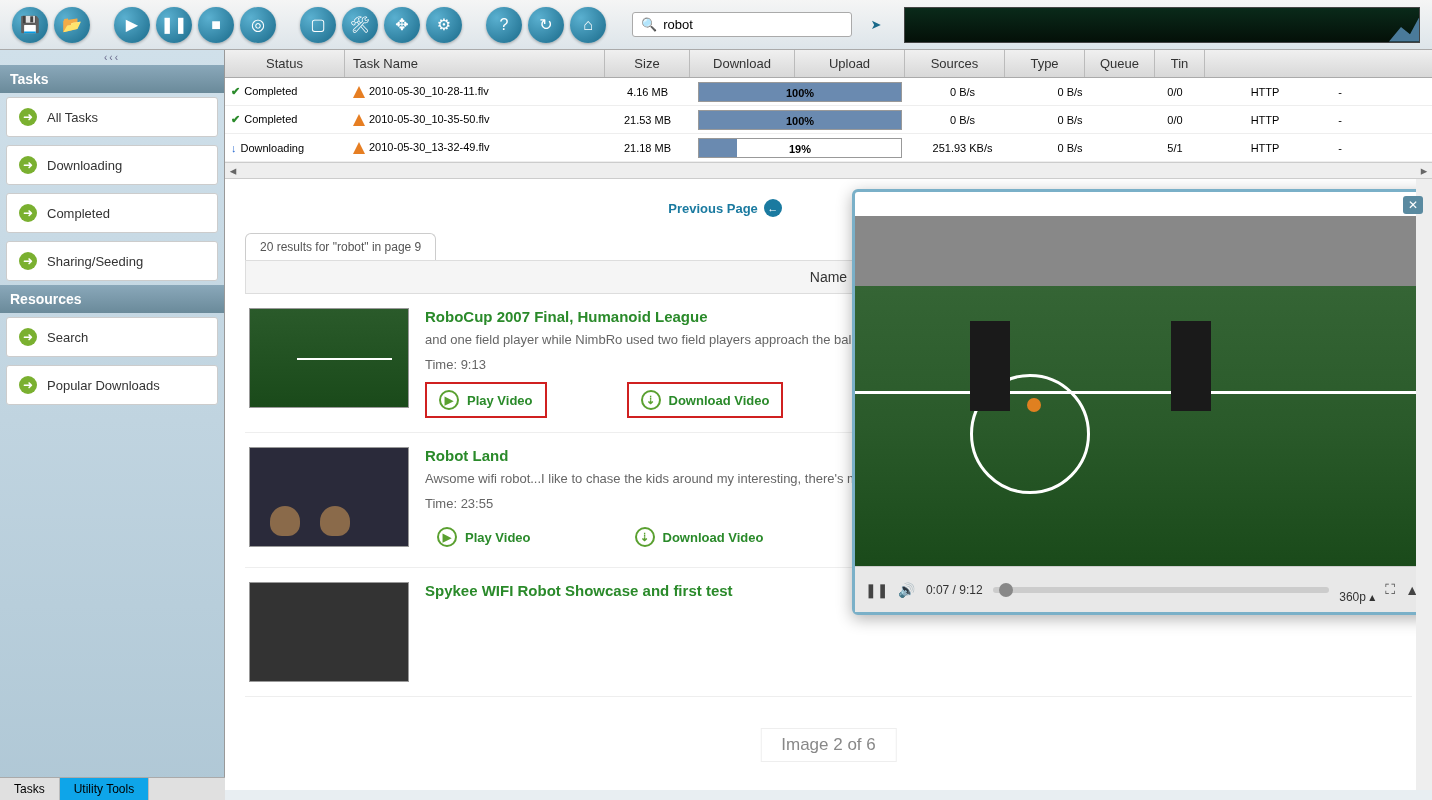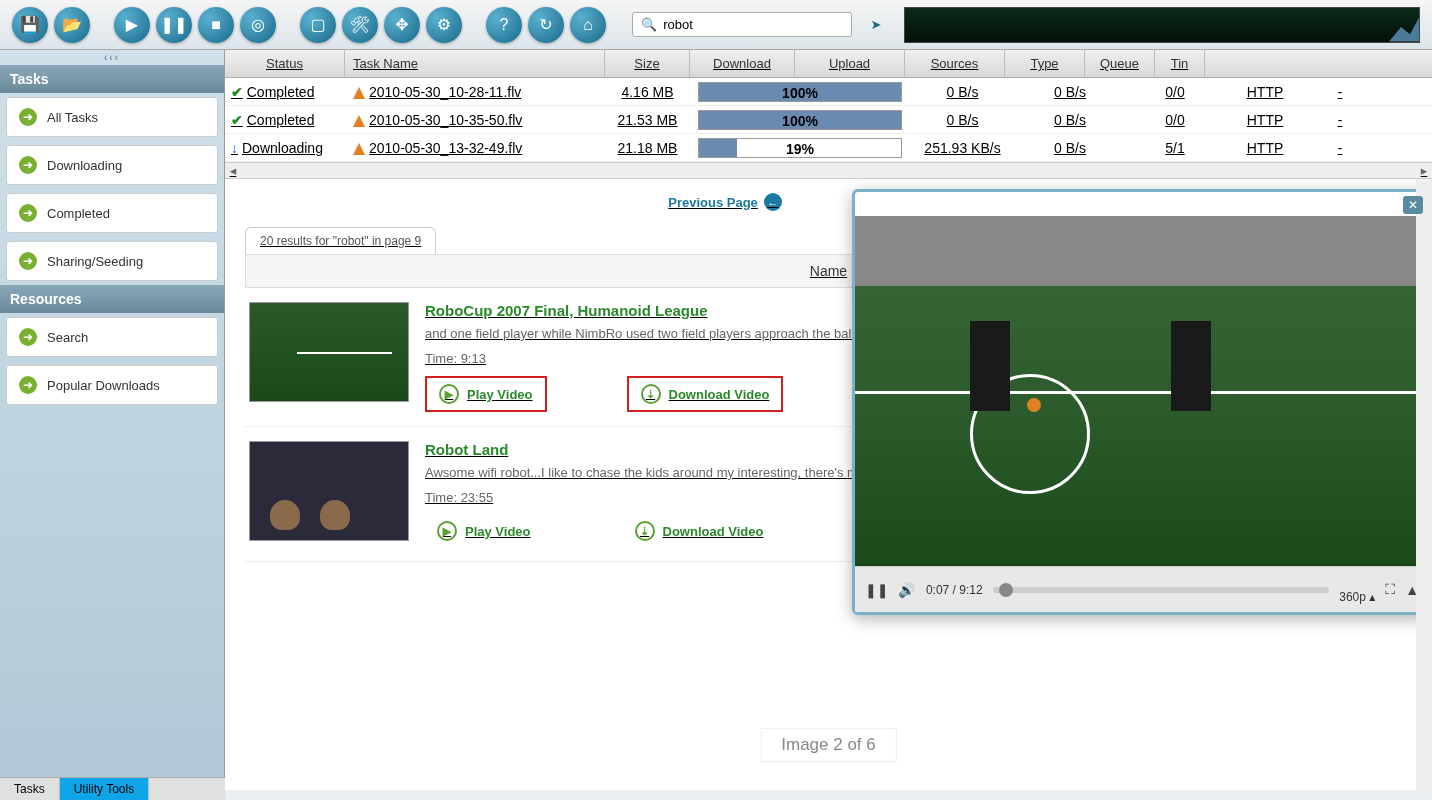--- a/index.html
+++ b/index.html
@@ -14,40 +14,40 @@
 .graph { flex: 1; height: 36px; background: linear-gradient(#0a2a1a,#041008); margin-left: 10px; border: 1px solid #444; position: relative; }
 .graph::after { content:""; position:absolute; right:0; bottom:0; width:30px; height:24px; background:#4a7a9a; clip-path: polygon(0 100%, 40% 40%, 70% 70%, 100% 0, 100% 100%); }
 
 .main { display: flex; height: 740px; }
 .sidebar { width: 225px; background: linear-gradient(#d0e0ea,#b0c8d6); border-right: 1px solid #999; display: flex; flex-direction: column; }
 .collapse-btn { text-align: center; color: #668; font-size: 10px; padding: 2px; cursor: pointer; letter-spacing: 2px; }
 .panel-head { background: linear-gradient(#8aa8ba,#6a8a9a); color: #fff; padding: 6px 10px; font-weight: bold; font-size: 14px; }
 .side-item { background: #fff; border: 1px solid #ccc; border-radius: 3px; margin: 4px 6px; padding: 10px 12px; display: flex; align-items: center; gap: 10px; cursor: pointer; color: #333; }
 .side-icon { width: 18px; height: 18px; border-radius: 50%; background: #7ab030; display: flex; align-items: center; justify-content: center; color: #fff; font-size: 12px; }
 
-.content { flex: 1; display: flex; flex-direction: column; background: #fff; position: relative; text-decoration: underline; }
+.content { flex: 1; display: flex; flex-direction: column; background: #fff; position: relative; }
 
 .table-wrap { border-bottom: 1px solid #ccc; }
 .table-head { display: flex; background: linear-gradient(#f0f0f0,#d8d8d8); border-bottom: 1px solid #aaa; }
 .th { padding: 6px 4px; border-right: 1px solid #bbb; text-align: center; font-size: 13px; color: #333; }
-.table-row { display: flex; align-items: center; border-bottom: 1px solid #eee; height: 28px; font-size: 14px; }
+.table-row { display: flex; align-items: center; border-bottom: 1px solid #eee; height: 28px; font-size: 11px; }
 .td { padding: 2px 4px; text-align: center; }
 .c-status{width:120px;} .c-task{width:260px; text-align:left; padding-left:8px;} .c-size{width:85px;} .c-prog{width:220px;} .c-dl{width:105px;} .c-ul{width:110px;} .c-src{width:100px;} .c-type{width:80px;} .c-queue{width:70px;} .c-tin{width:50px;}
 .vlc-icon { display:inline-block; width:0; height:0; border-left:6px solid transparent; border-right:6px solid transparent; border-bottom:12px solid #e67e22; vertical-align:middle; margin-right:4px; }
 .check-icon { color:#2a8a2a; font-weight:bold; margin-right:4px; }
 .dl-icon { color:#2a6ad0; font-weight:bold; margin-right:4px; }
 .progress-outer { border:1px solid #999; height:20px; background:#fff; margin:2px 4px; position:relative; }
 .progress-inner { background:#6a8ab0; height:100%; }
 .progress-text { position:absolute; top:0; left:0; width:100%; text-align:center; font-weight:bold; line-height:20px; color:#000; }
 .hscroll { height:16px; background:#eee; display:flex; justify-content:space-between; border-top:1px solid #ccc; }
 .hscroll span { width:16px; text-align:center; cursor:pointer; color:#666; }
 
 .results-area { flex:1; overflow:auto; padding: 8px 20px; position:relative; }
 .pager { display:flex; justify-content:center; gap:120px; padding: 6px 0 16px; }
-.pager a { color:#1a7aa0; font-weight:bold; cursor:pointer; display:flex; align-items:center; gap:6px; }
+.pager a { color:#1a7aa0; font-weight:bold; cursor:pointer; display:flex; align-items:center; gap:6px;margin-top:6px; }
 .pager-arrow { width:18px; height:18px; border-radius:50%; background:#1a7aa0; color:#fff; display:flex; align-items:center; justify-content:center; font-size:11px; }
 
 .tab-bar { display:flex; }
 .tab { background:#fff; border:1px solid #ccc; border-bottom:none; border-radius:6px 6px 0 0; padding:6px 14px; font-size:12px; color:#555; }
 .filter-row { padding:10px 0; font-size:13px; color:#333; }
 .filter-row input { border:1px solid #aaa; width:160px; padding:2px 4px; }
 
 .result-head { background:#f5f5f5; border:1px solid #ddd; padding:8px; text-align:center; font-size:14px; color:#333; }
 .result { display:flex; gap:16px; padding:14px 4px; border-bottom:1px solid #eee; }
 .thumb { width:160px; height:100px; background:#333; border:1px solid #999; flex-shrink:0; position:relative; overflow:hidden; }
@@ -252,20 +252,26 @@
             <div class="result-body">
               <div class="result-title">Robot Land</div>
               <div class="result-desc">Awsome wifi robot...I like to chase the kids around my interesting, there's more videos and more random rub</div>
               <div class="result-time">Time: 23:55</div>
               <div class="result-actions">
                 <div class="act-btn"><span class="act-icon">▶</span>Play Video</div>
                 <div class="act-btn"><span class="act-icon">⇣</span>Download Video</div>
               </div>
             </div>
           </div>
+          <div class="result">
+            <div class="thumb"></div>
+            <div class="result-body">
+              <div class="result-title">Spykee WIFI Robot Showcase and first test</div>
+            </div>
+          </div>
         </div>
 
       <div class="player">
         <div class="player-close">✕</div>
         <div class="player-video">
           <div class="field-line"></div>
             <div class="field-circle"></div>
             <div class="ball"></div>
           <div class="robot robot1"></div>
             <div class="robot robot2"></div>

